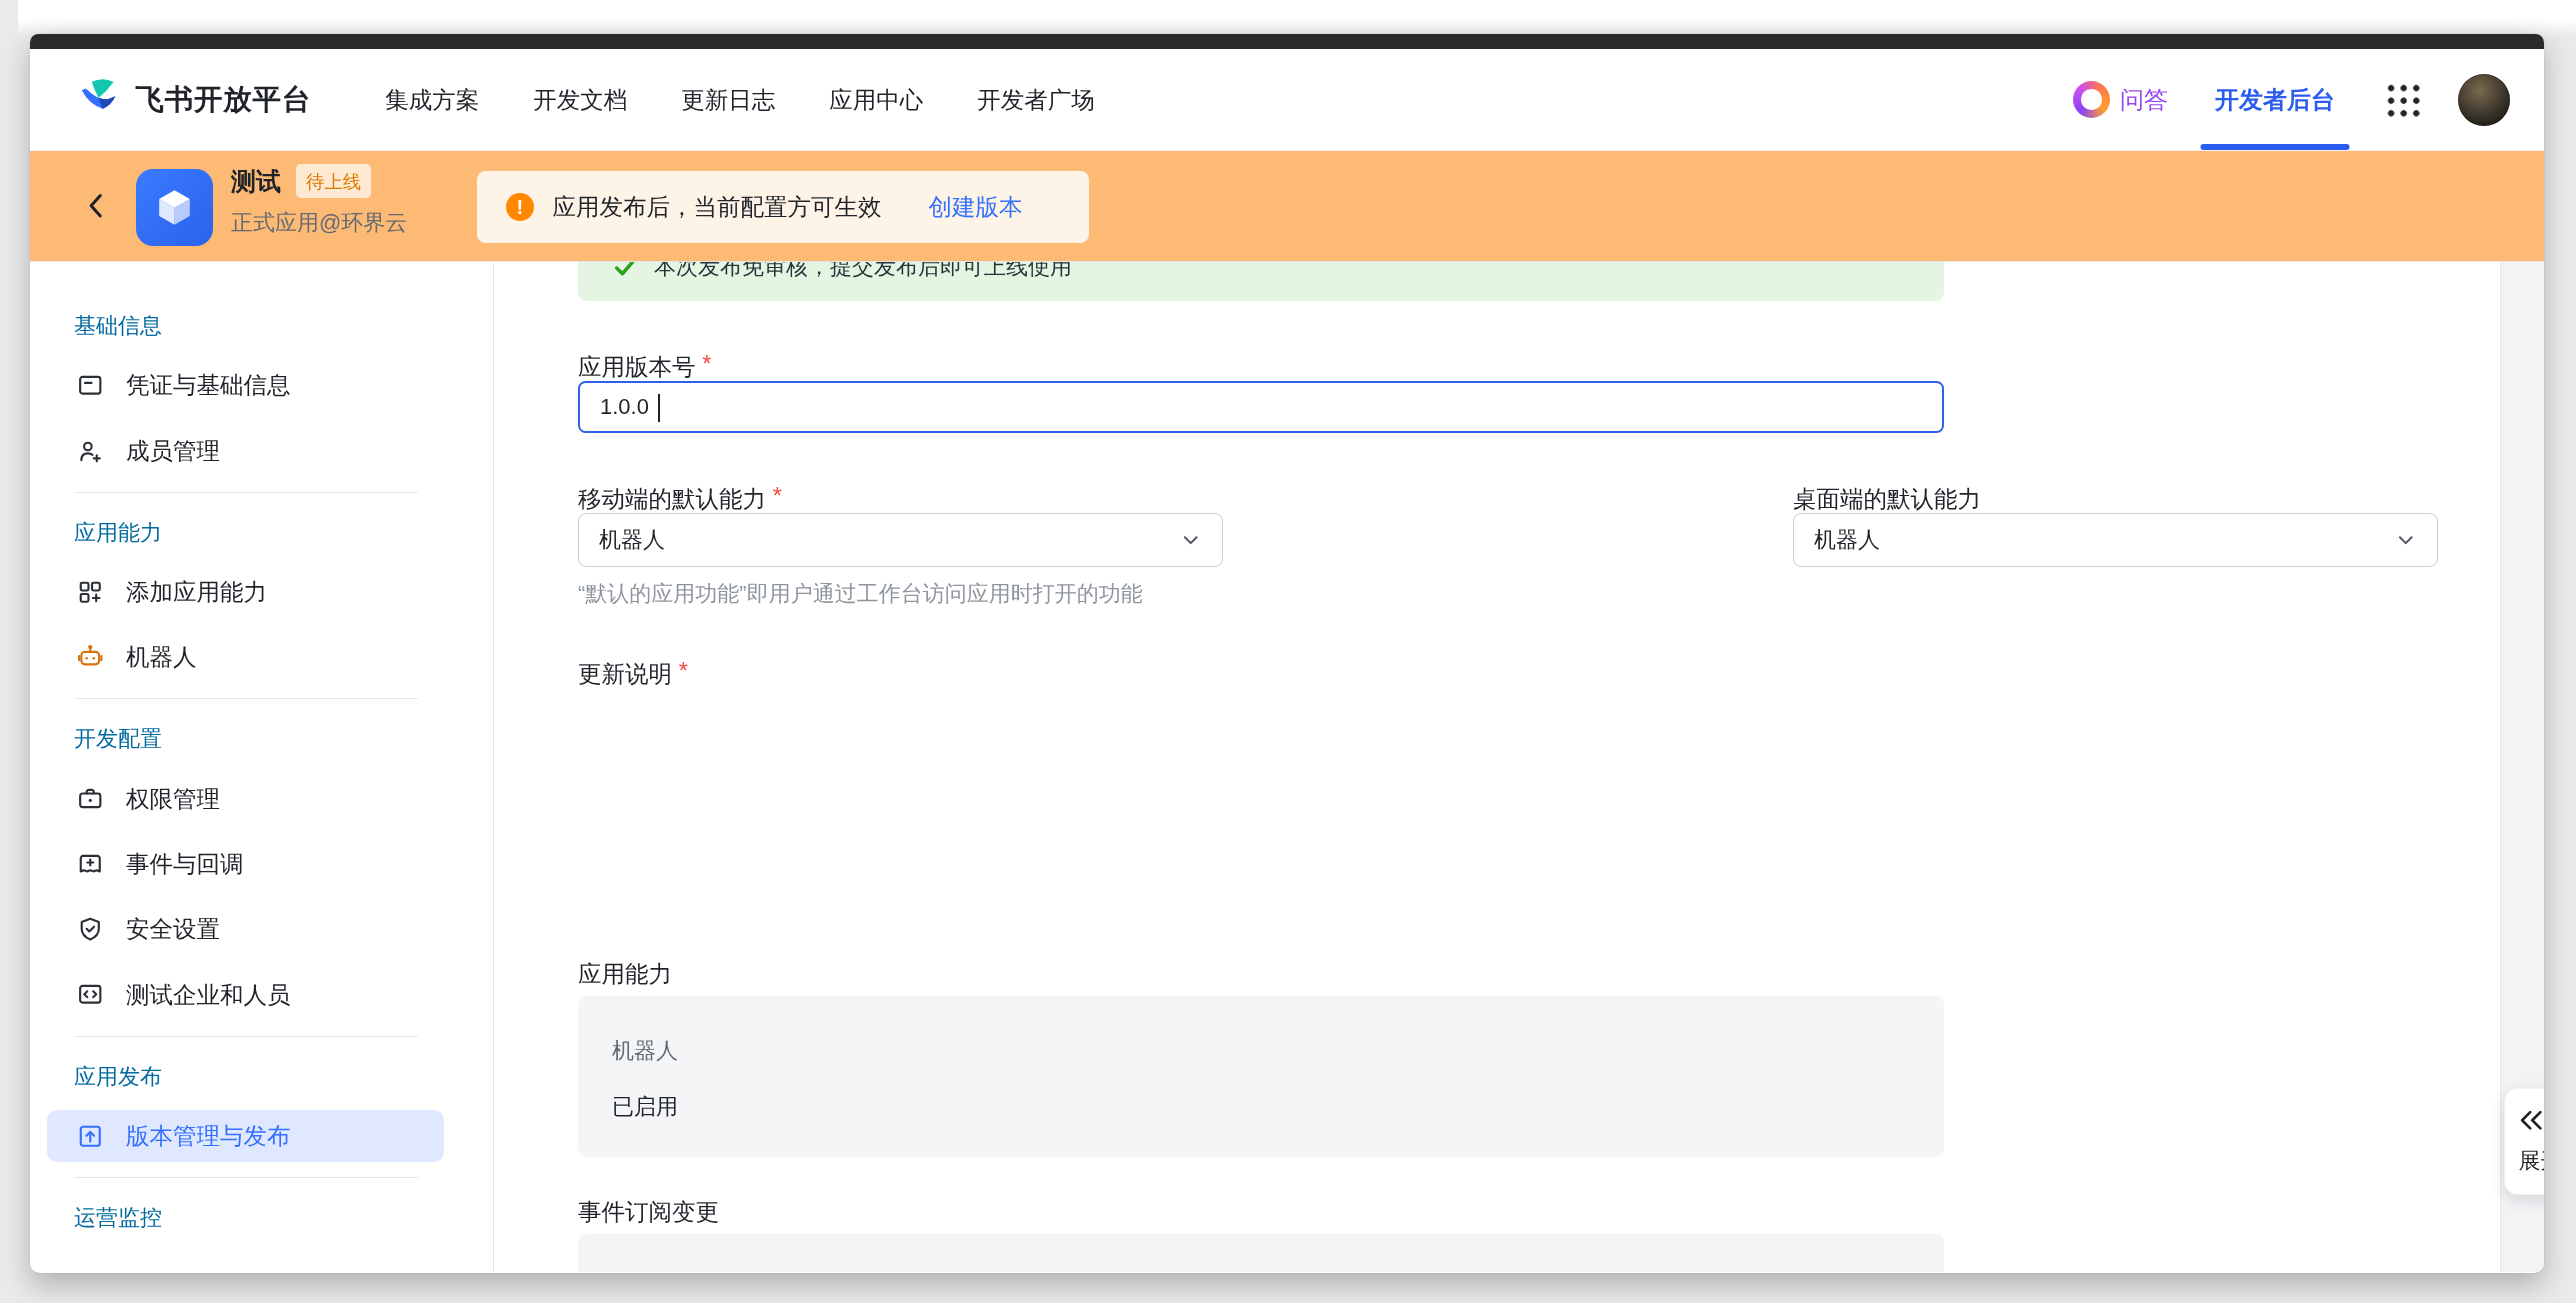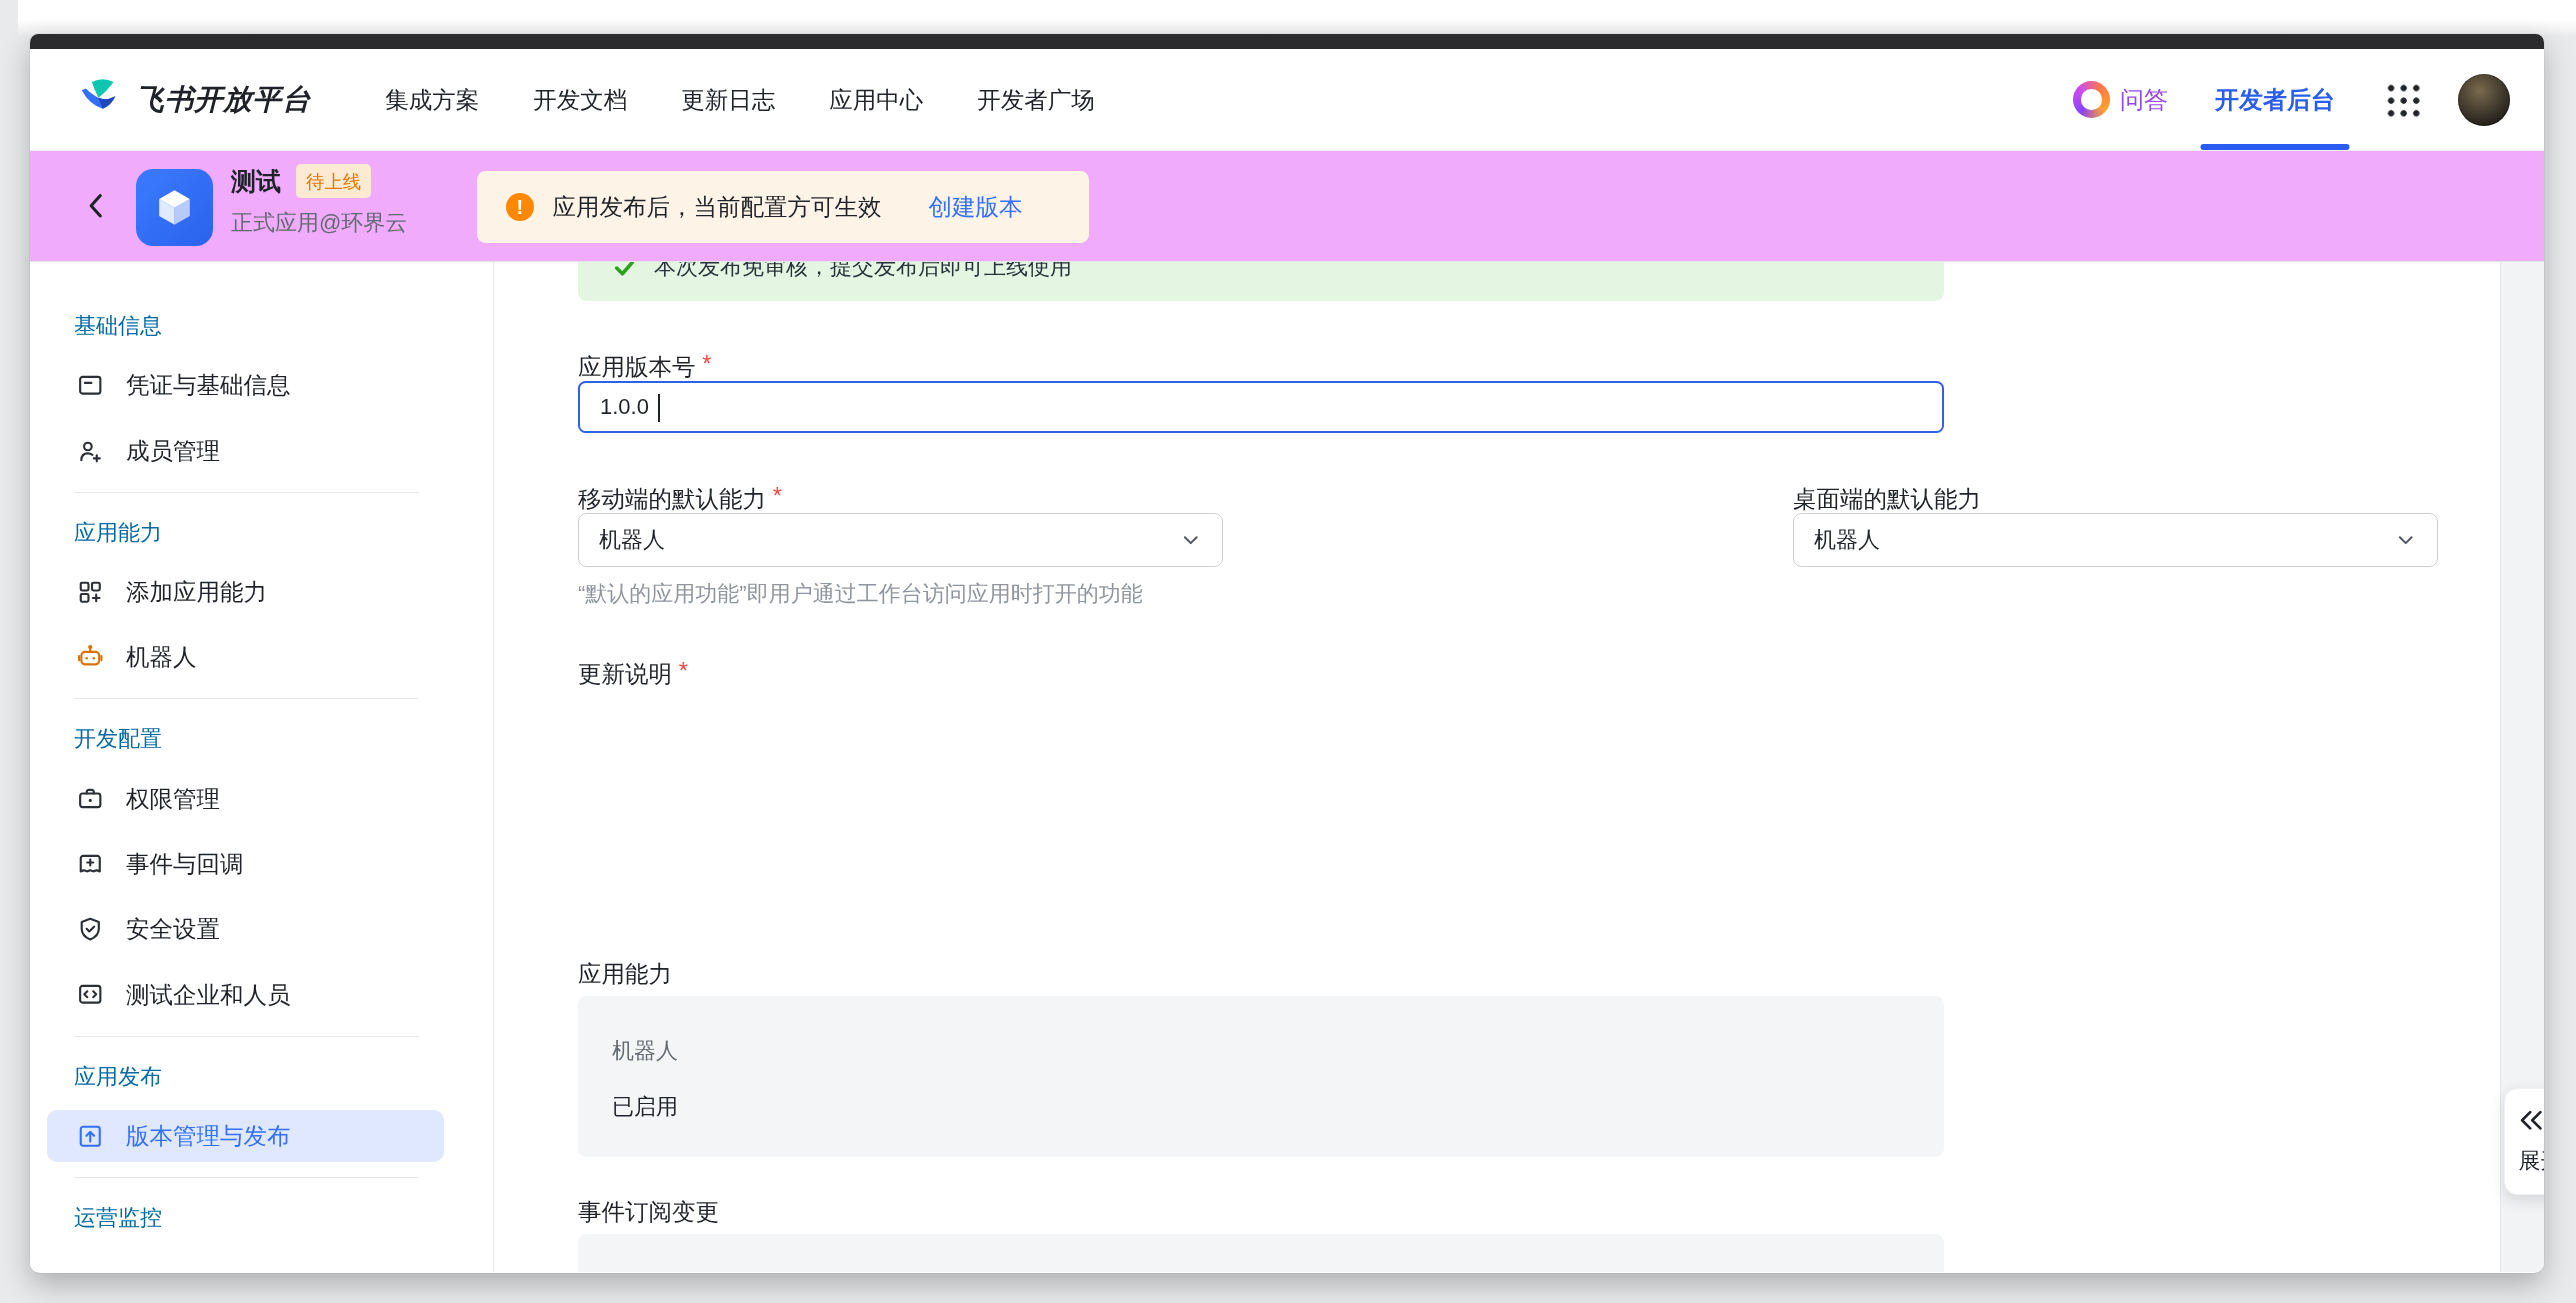--- a/index.html
+++ b/index.html
@@ -14,21 +14,21 @@
 
   
   .window { position:absolute; left:30px; top:34px; width:2514px; height:1239px;
     background:#fff; border-radius:8.4px 8.4px 10px 10px; overflow:hidden;
     box-shadow:0 11.7px 28.5px rgba(0,0,0,.25), 0 0 0 0.8px rgba(0,0,0,.04); }
   .window-topbar { height:15px; background:#2b2b2d; }
 
   
   .topnav { position:relative; height:102px; display:flex; align-items:center;
     padding:0 0 0 45px; border-bottom:0.8px solid #eff0f1; background:#fff; }
-  .logo { display:flex; align-items:center; gap:13.4px;font-style:italic; }
+  .logo { display:flex; align-items:center; gap:13.4px; }
   .logo-text { font-size:28.5px; font-weight:700; letter-spacing:0.8px; }
   .nav-items { display:flex; gap:54px; margin-left:74px; list-style:none; }
   .nav-items li { font-size:23.5px; cursor:pointer; white-space:nowrap; }
   .search-box { position:absolute; left:1394px; top:25px; width:679px; height:52px;
     border:1.3px solid #d0d3d6; border-radius:6.7px; display:flex; align-items:center;
     padding:0 17px; gap:13.4px; background:#fff; }
   .search-box input { border:none; outline:none; flex:1; font-size:22px;
     font-family:inherit; color:#1f2329; background:transparent; }
   .search-box input::placeholder { color:#8f959e; }
   .nav-right { position:absolute; right:34px; top:0; height:100%;
@@ -44,21 +44,21 @@
   .console-underline { position:absolute; bottom:0; left:50%; transform:translateX(-50%);
     width:149px; height:5.9px; border-radius:3.4px; background:#2b5cf0; }
   .grid-icon { width:37px; height:37px; margin-left:49px; cursor:pointer;
     background-image:radial-gradient(circle,#212529 2.8px,transparent 3.5px);
     background-size:12.6px 12.6px; background-position:0.8px 0.8px; background-repeat:repeat; }
   .avatar { width:52px; height:52px; border-radius:50%; margin-left:37px; cursor:pointer;
     background:radial-gradient(circle at 42% 32%, #7a6a4d, #3a342a 55%, #15130f 90%);
     box-shadow:inset 0 0 0 0.8px rgba(0,0,0,.25); }
 
   
-  .subheader { position:relative; height:111px; border-bottom:0.8px solid #e5e6e8; background:#f0abfc;padding-left:17px; }
+  .subheader { position:relative; height:111px; border-bottom:0.8px solid #e5e6e8; background:#fdba74;padding-left:17px; }
   .back-btn { position:absolute; left:49px; top:50%; transform:translateY(-50%);
     width:37px; height:37px; display:flex; align-items:center; justify-content:center; cursor:pointer; }
   .app-icon { position:absolute; left:106px; top:17.6px; width:77px; height:77px;
     border-radius:17px; background:linear-gradient(135deg,#3b7bff,#2a62ec);
     display:flex; align-items:center; justify-content:center; }
   .app-meta { position:absolute; left:201px; top:13.4px; }
   .app-name-row { display:flex; align-items:center; gap:15px; }
   .app-name { font-size:25px; font-weight:700; }
   .status-badge { font-size:18.4px; color:#de7802; background:#feead2;
     padding:4.2px 10px; border-radius:5px; font-weight:500; }

